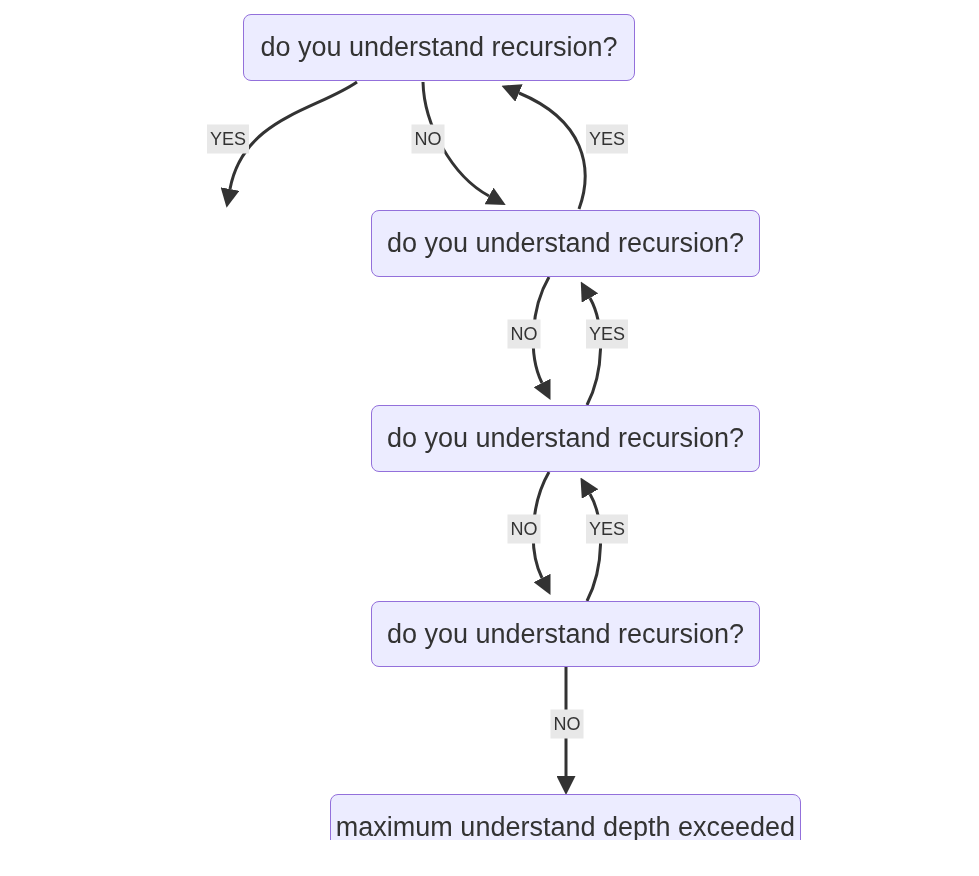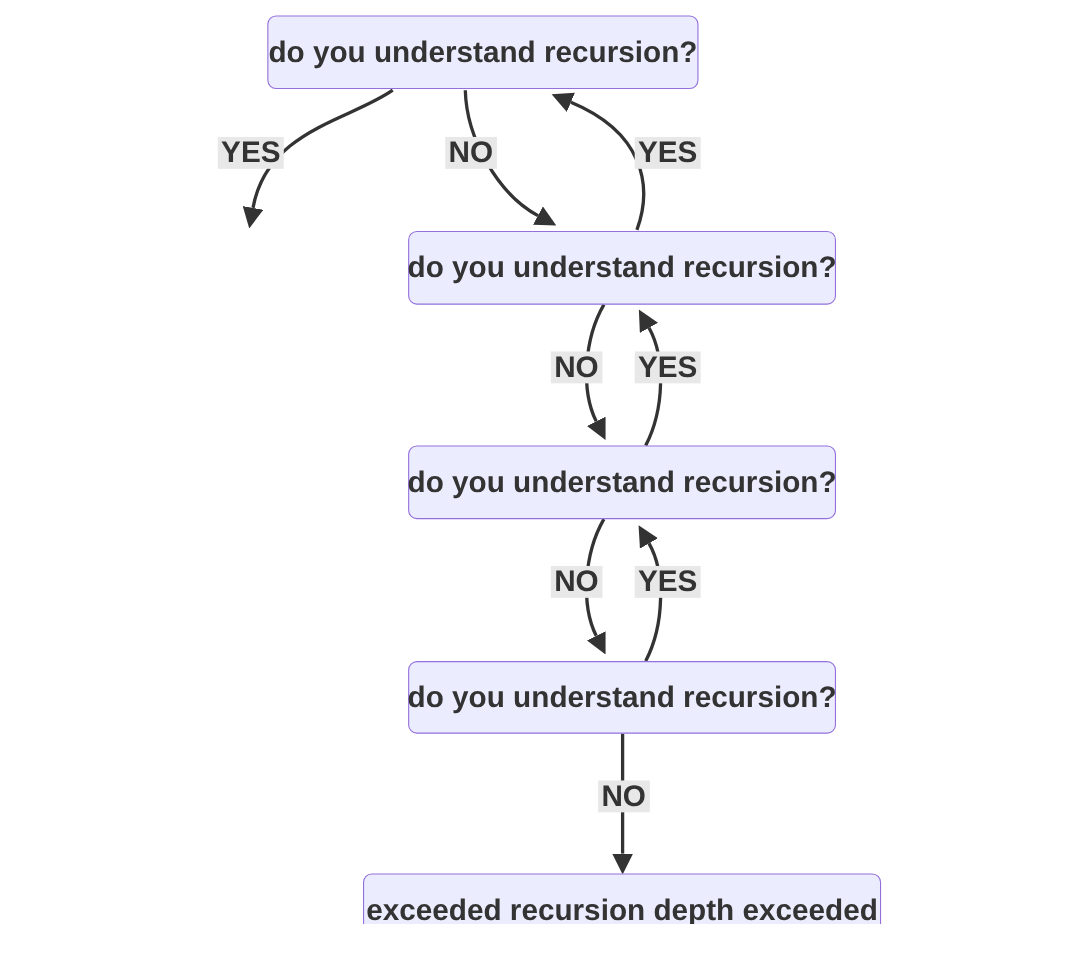--- a/index.html
+++ b/index.html
@@ -11,21 +11,20 @@
     --bg:#ffffff;
   }
   *{margin:0;padding:0;box-sizing:border-box;}
   html,body{background:var(--bg);}
   body{font-family:"Liberation Sans", sans-serif;}
   .canvas{
     position:relative;
     width:979px;height:840px;
     background:var(--bg);
     overflow:hidden;
-    font-weight:bold;
   }
   svg.edge-layer{
     position:absolute;left:0;top:0;z-index:1;
   }
   svg.edge-layer path.edge{
     fill:none;
     stroke:var(--edge);
     stroke-width:3px;
   }
   .node{
@@ -37,21 +36,21 @@
     color:var(--text);
     font-size:27px;
     white-space:nowrap;
     text-align:center;
   }
   .edge-label{
     position:absolute;z-index:3;
     transform:translate(-50%,-50%);
     background:var(--label-bg);
     color:var(--text);
-    font-size:27px;
+    font-size:18px;
     line-height:29px;
     padding:0 3px;
     white-space:nowrap;
   }
 </style>
 </head>
 <body>
 
 <div class="canvas">
 
@@ -74,21 +73,21 @@
 
   <div class="node" style="left:243px;top:14px;width:392px;height:67px;">do you understand recursion?</div>
 
 
   <div class="node" style="left:371px;top:210px;width:389px;height:67px;">do you understand recursion?</div>
 
   <div class="node" style="left:371px;top:405px;width:389px;height:67px;">do you understand recursion?</div>
 
   <div class="node" style="left:371px;top:601px;width:389px;height:66px;">do you understand recursion?</div>
 
-  <div class="node" style="left:330px;top:794px;width:471px;height:66px;">exceeded recursion depth exceeded</div>
+  <div class="node" style="left:330px;top:794px;width:471px;height:66px;">maximum understand depth exceeded</div>
 
   <div class="edge-label" style="left:228px;top:139px;">YES</div>
 
   <div class="edge-label" style="left:428px;top:139px;">NO</div>
 
   <div class="edge-label" style="left:607px;top:139px;">YES</div>
 
   <div class="edge-label" style="left:524px;top:334px;">NO</div>
 
   <div class="edge-label" style="left:607px;top:334px;">YES</div>

